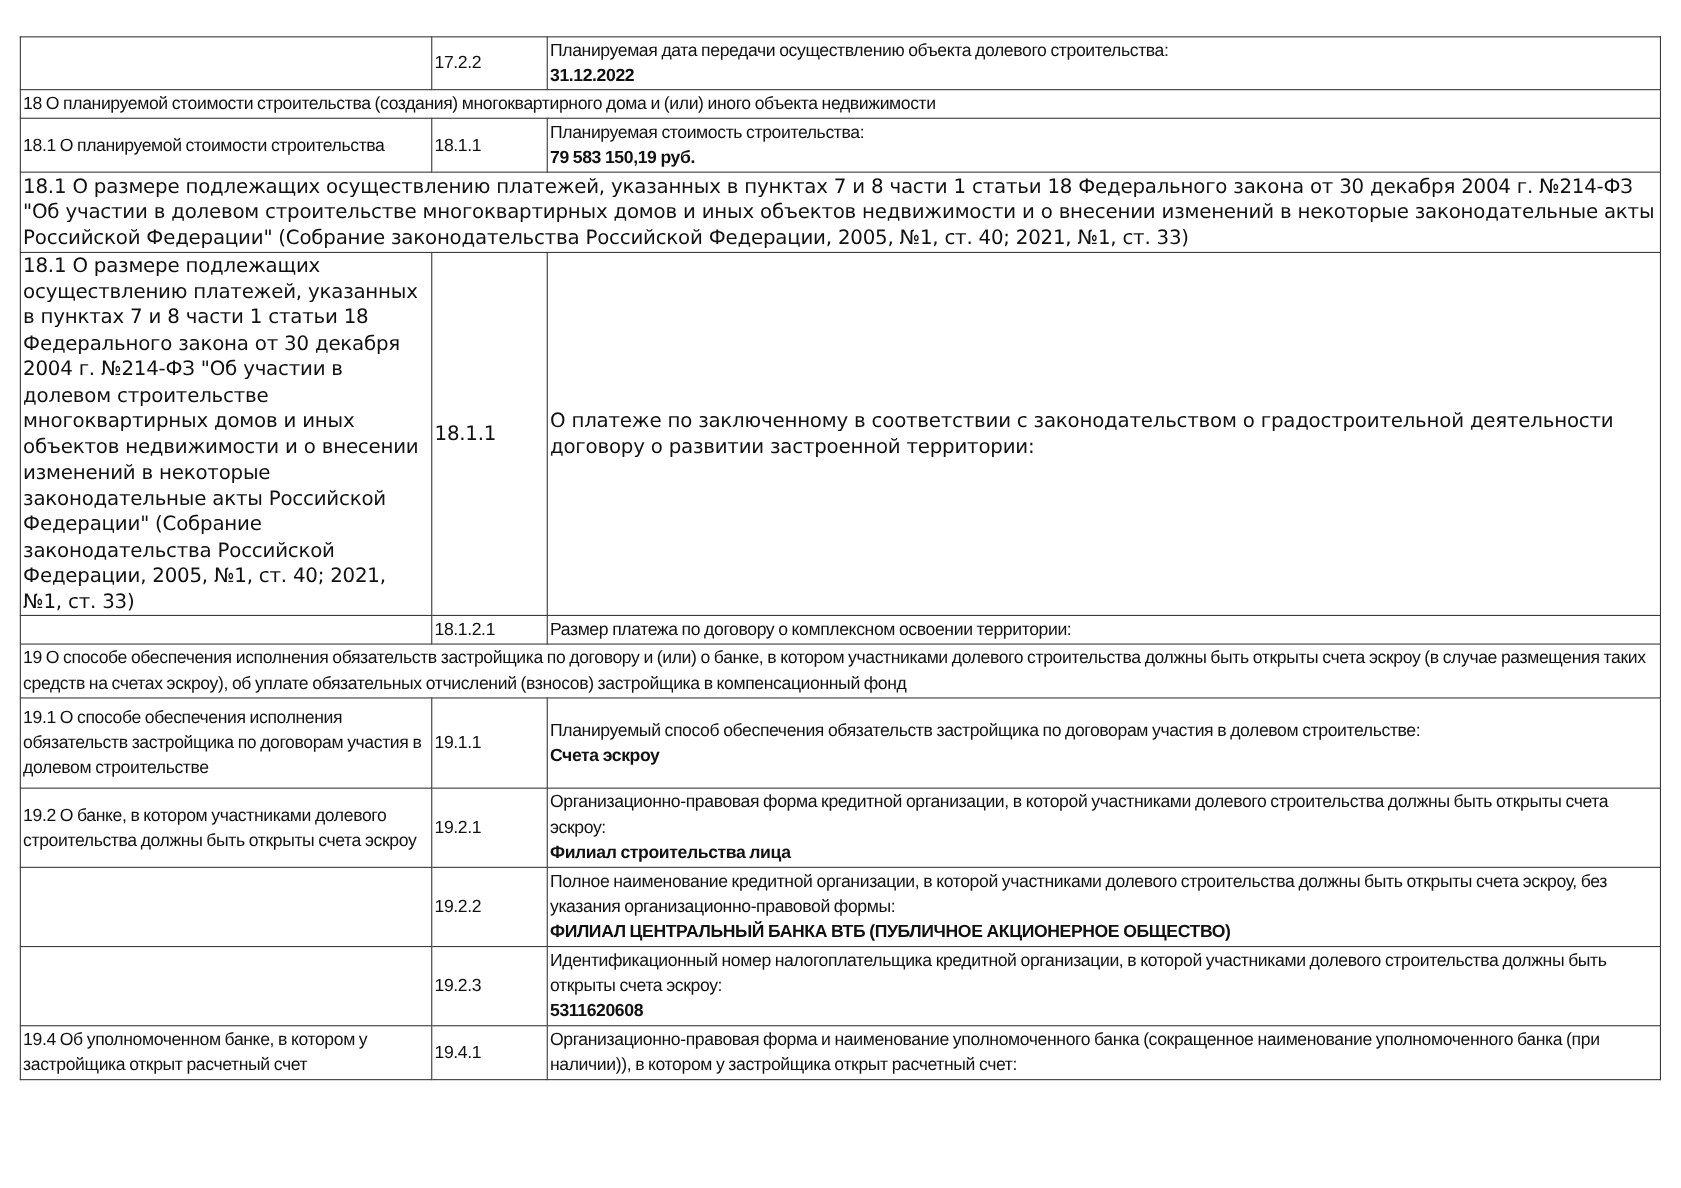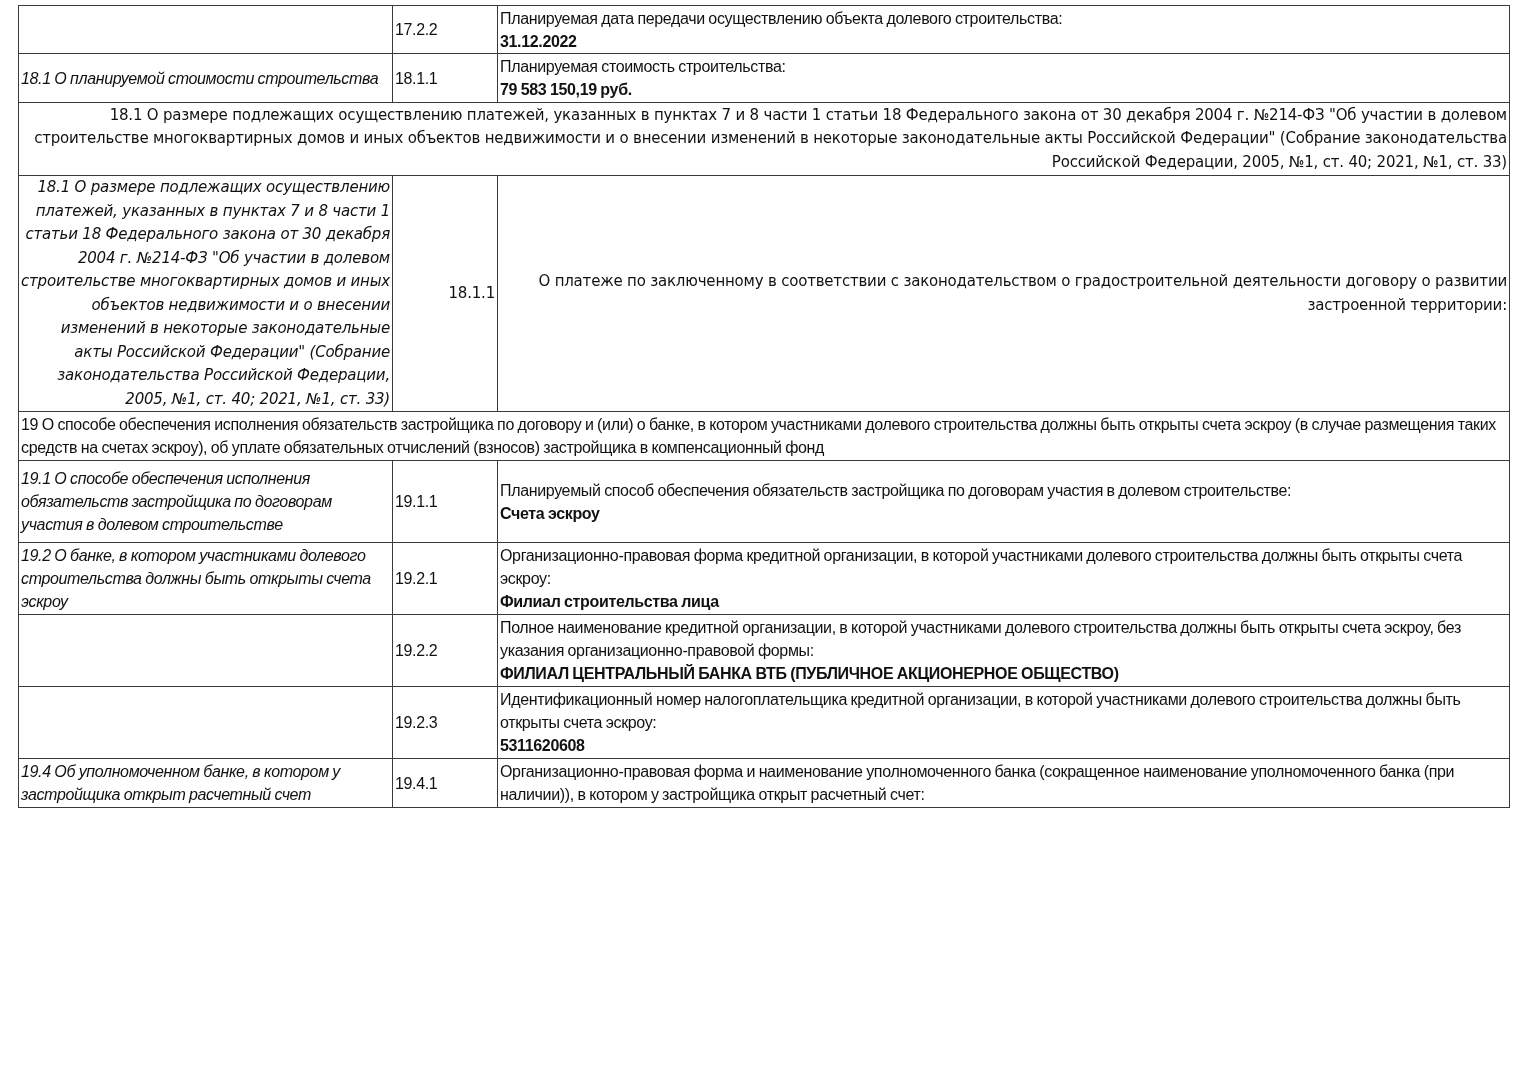--- a/index.html
+++ b/index.html
@@ -1,61 +1,71 @@
 <!DOCTYPE html>
 <html><head>
 <meta charset="utf-8">
 <style>
   html, body { margin: 0; padding: 0; background: #ffffff; }
   body { width: 1528px; height: 1080px; position: relative; overflow: hidden; }
   #doc {
-    position: absolute; left: 18px; top: 5px; width: 1492px;
+    position: absolute; left: 18px; top: 33px; width: 1492px;
     border-collapse: collapse; table-layout: fixed;
   }
   #doc td {
     border: 1.5px solid #3a3a3a; padding: 0 2px; vertical-align: middle;
     color: #111; font-family: "Liberation Sans", sans-serif;
     font-size: 16px; line-height: 23px; letter-spacing: -0.35px;
     word-spacing: -0.5px; overflow: hidden;
   }
-  #doc td.wide { font-family: "DejaVu Sans", sans-serif; font-size: 15px; letter-spacing: -0.2px; word-spacing: 0; line-height: 23.5px; text-align: right; }
-  #doc td.c1 { width: 369px; font-style: italic; }
+  #doc td.wide { font-family: "DejaVu Sans", sans-serif; font-size: 18px; letter-spacing: -0.2px; word-spacing: 0; line-height: 23.5px; }
+  #doc td.c1 { width: 369px; }
   #doc td.c2 { width: 100px; }
   .val { font-weight: bold; display: block; }
   .lbl { display: block; }
 </style>
 </head>
 <body>
 
 <table id="doc">
   <tbody>
     <tr style="height:48px">
       <td class="c1"></td>
       <td class="c2">17.2.2</td>
       <td>
           <span class="lbl">Планируемая дата передачи осуществлению объекта долевого строительства:</span>
           <span class="val">31.12.2022</span>
         </td>
     </tr>
+    <tr style="height:26px">
+      <td colspan="3">18 О планируемой стоимости строительства (создания) многоквартирного дома и (или) иного объекта недвижимости</td>
+    </tr>
     <tr style="height:49px">
       <td class="c1">18.1 О планируемой стоимости строительства</td>
       <td class="c2">18.1.1</td>
       <td>
           <span class="lbl">Планируемая стоимость строительства:</span>
           <span class="val">79 583 150,19 руб.</span>
         </td>
     </tr>
     <tr style="height:73px">
       <td colspan="3" class="wide">18.1 О размере подлежащих осуществлению платежей, указанных в пунктах 7 и 8 части 1 статьи 18 Федерального закона от 30 декабря 2004 г. №214-ФЗ "Об участии в долевом строительстве многоквартирных домов и иных объектов недвижимости и о внесении изменений в некоторые законодательные акты Российской Федерации" (Собрание законодательства Российской Федерации, 2005, №1, ст. 40; 2021, №1, ст. 33)</td>
     </tr>
     <tr style="height:232px">
       <td class="c1 wide">18.1 О размере подлежащих осуществлению платежей, указанных в пунктах 7 и 8 части 1 статьи 18 Федерального закона от 30 декабря 2004 г. №214-ФЗ "Об участии в долевом строительстве многоквартирных домов и иных объектов недвижимости и о внесении изменений в некоторые законодательные акты Российской Федерации" (Собрание законодательства Российской Федерации, 2005, №1, ст. 40; 2021, №1, ст. 33)</td>
       <td class="c2 wide">18.1.1</td>
       <td class="wide">
           <span class="lbl">О платеже по заключенному в соответствии с законодательством о градостроительной деятельности договору о развитии застроенной территории:</span>
+        </td>
+    </tr>
+    <tr style="height:26px">
+      <td class="c1"></td>
+      <td class="c2">18.1.2.1</td>
+      <td>
+          <span class="lbl">Размер платежа по договору о комплексном освоении территории:</span>
         </td>
     </tr>
     <tr style="height:49px">
       <td colspan="3">19 О способе обеспечения исполнения обязательств застройщика по договору и (или) о банке, в котором участниками долевого строительства должны быть открыты счета эскроу (в случае размещения таких средств на счетах эскроу), об уплате обязательных отчислений (взносов) застройщика в компенсационный фонд</td>
     </tr>
     <tr style="height:82px">
       <td class="c1">19.1 О способе обеспечения исполнения обязательств застройщика по договорам участия в долевом строительстве</td>
       <td class="c2">19.1.1</td>
       <td>
           <span class="lbl">Планируемый способ обеспечения обязательств застройщика по договорам участия в долевом строительстве:</span>

